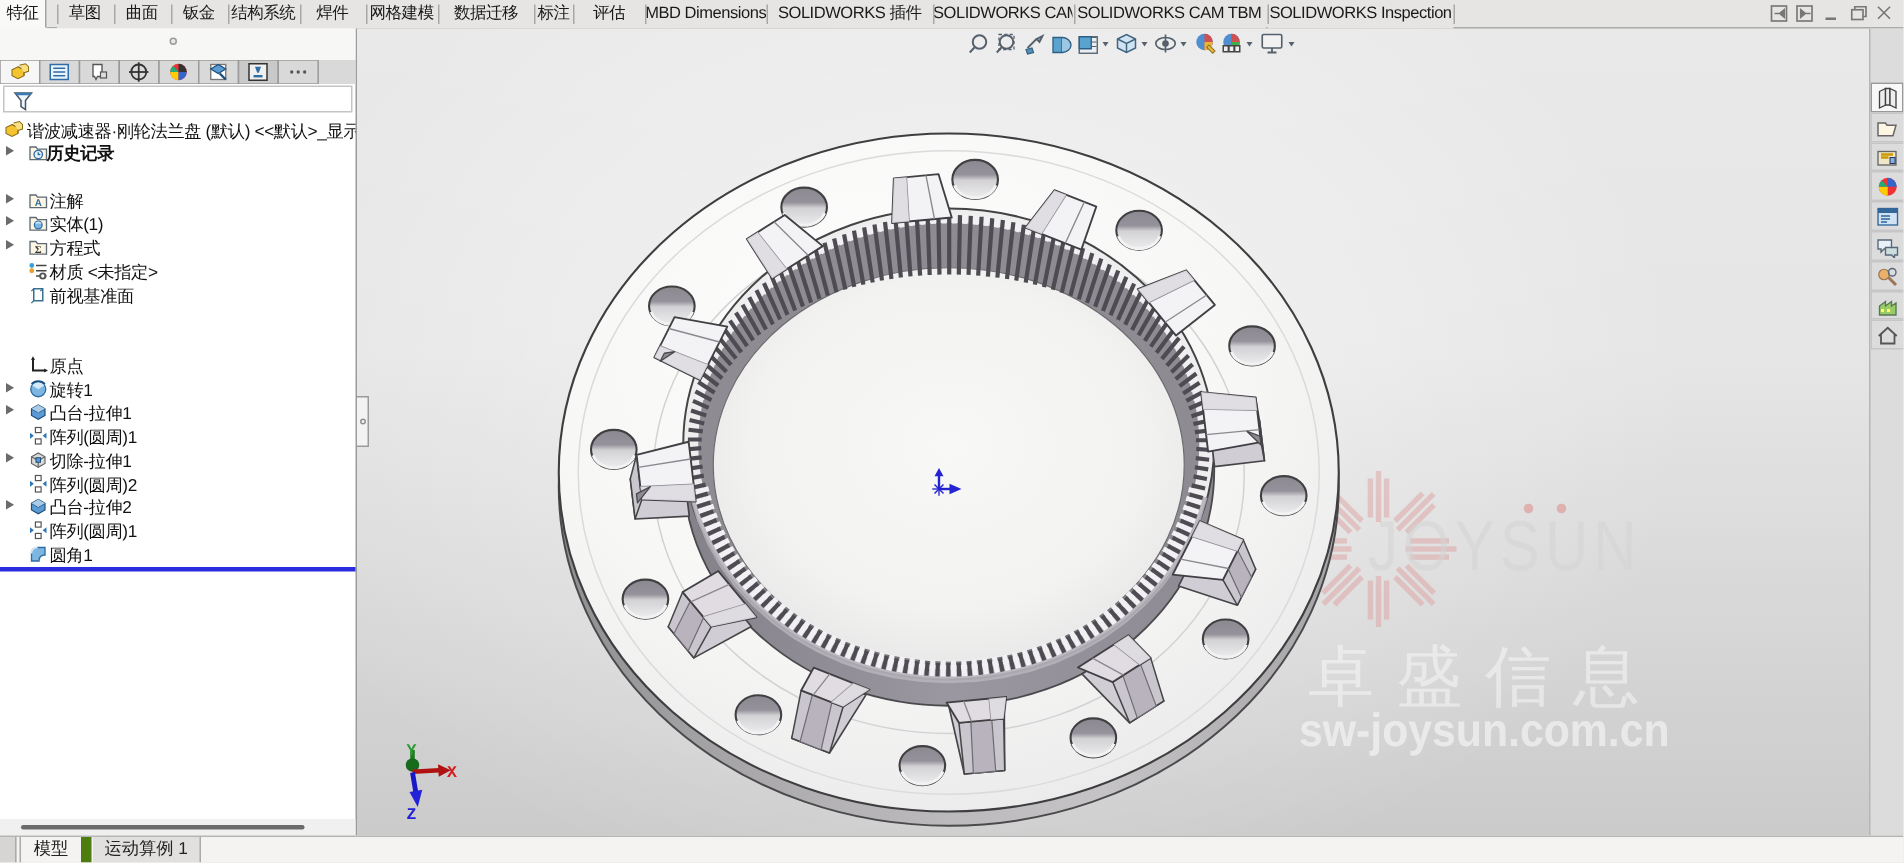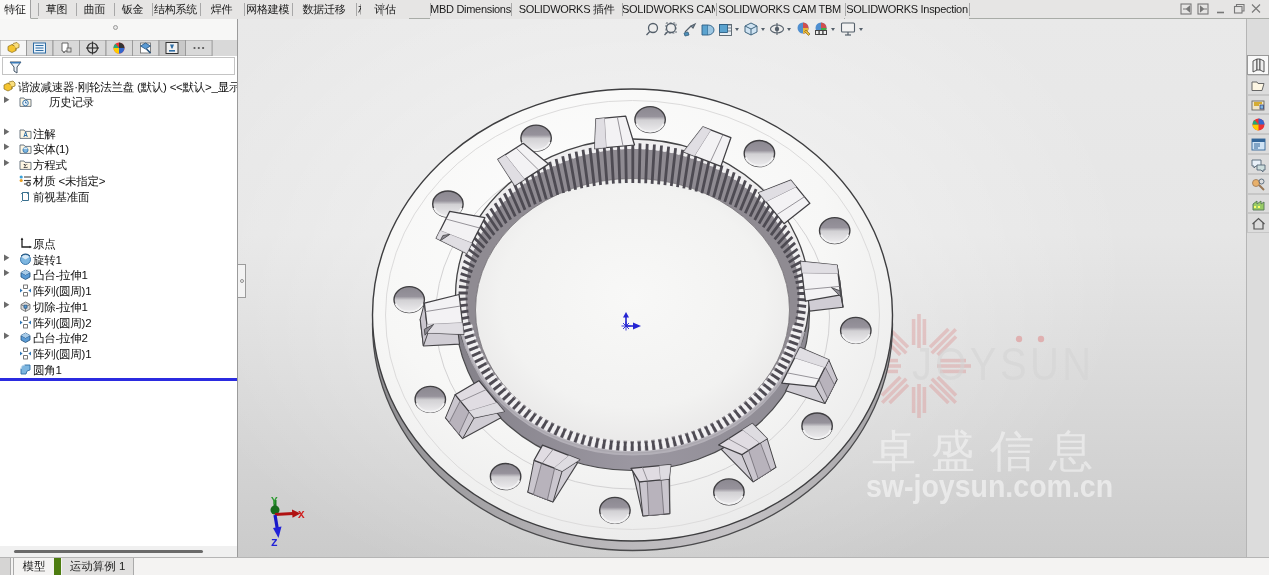--- a/index.html
+++ b/index.html
@@ -320,21 +320,21 @@
   <div id="menubar">
       <div class="tab sel" style="left:0px;width:31px;">特征</div>
       <div class="tab" style="left:37.5px;width:38.0px;">草图</div>
       <div class="tab" style="left:75.5px;width:38.0px;">曲面</div>
       <div class="tab" style="left:113.5px;width:38.0px;">钣金</div>
       <div class="tab" style="left:151.5px;width:48.0px;">结构系统</div>
       <div class="tab" style="left:199.5px;width:44.0px;">焊件</div>
       <div class="tab" style="left:243.5px;width:48.5px;">网格建模</div>
       <div class="tab" style="left:292px;width:64px;">数据迁移</div>
       <div class="tab" style="left:356px;width:26px;">标注</div>
-      <div class="tab" style="left:361px;width:48px;font-family:Liberation Serif, serif;">评估</div>
+      <div class="tab" style="left:382px;width:48px;font-family:Liberation Serif, serif;">评估</div>
       <div class="tab" style="left:430px;width:81px;">MBD Dimensions</div>
       <div class="tab" style="left:511px;width:111px;">SOLIDWORKS 插件</div>
       <div class="tab" style="left:622px;width:94px;">SOLIDWORKS CAM</div>
       <div class="tab" style="left:715px;width:129px;">SOLIDWORKS CAM TBM</div>
       <div class="tab" style="left:845px;width:124px;">SOLIDWORKS Inspection</div>
       <div class="tsep" style="left:37.5px;"></div>
       <div class="tsep" style="left:75.5px;"></div>
       <div class="tsep" style="left:113.5px;"></div>
       <div class="tsep" style="left:151.5px;"></div>
       <div class="tsep" style="left:199.5px;"></div>
@@ -431,21 +431,21 @@
           <svg class="ticon" style="left:3px;" width="13" height="13" viewBox="0 0 13 13">
             <use href="#i-part"></use>
           </svg>
           <span class="tlabel" style="left:18px;">谐波减速器·刚轮法兰盘 (默认) &lt;&lt;默认&gt;_显示状</span>
         </div>
         <div class="trow" style="top:75.2px;">
           <span class="arr">▶</span>
           <svg class="ticon" style="left:19px;" width="13" height="13" viewBox="0 0 13 13">
             <use href="#i-hist"></use>
           </svg>
-          <span class="tlabel" style="left:49px;">历史记录</span>
+          <span class="tlabel" style="left:31px;font-weight:bold;">历史记录</span>
         </div>
         <div class="trow" style="top:106.7px;">
           <span class="arr">▶</span>
           <svg class="ticon" style="left:19px;" width="13" height="13" viewBox="0 0 13 13">
             <use href="#i-anno"></use>
           </svg>
           <span class="tlabel" style="left:33px;">注解</span>
         </div>
         <div class="trow" style="top:122.4px;">
           <span class="arr">▶</span>

